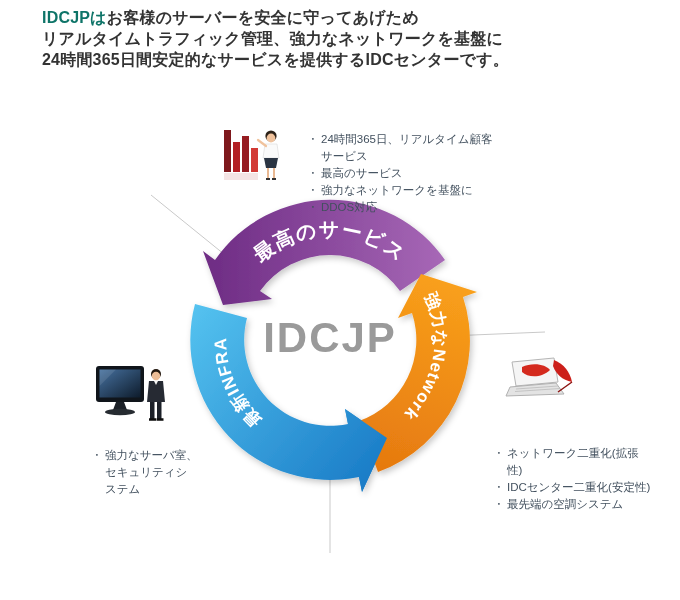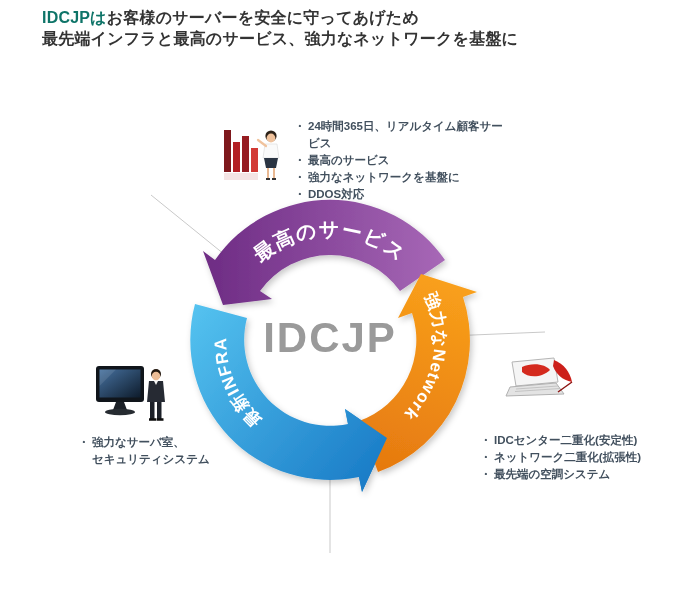--- a/index.html
+++ b/index.html
@@ -20,35 +20,36 @@
   .diagram{position:absolute;left:0;top:0;}
 
   .arc-label{fill:#ffffff;font-weight:bold;font-family:"Liberation Sans","DejaVu Sans",sans-serif;}
   .arc-label-lg{font-size:20px;letter-spacing:1.5px;}
   .arc-label-md{font-size:17px;letter-spacing:1px;}
   .center-shadow{fill:#ffffff;font-size:42px;font-weight:bold;letter-spacing:2px;}
   .center-main{fill:#9a9a9a;font-size:42px;font-weight:bold;letter-spacing:2px;}
 
   
   .feature-list{position:absolute;font-size:11.5px;color:#42505e;}
-  .feature-list ul{list-style:none;margin:4px;padding:0;font-weight:bold;}
+  .feature-list ul{list-style:none;margin:17px;padding:0;}
   .feature-list li{position:relative;padding-left:12px;line-height:17px;white-space:pre-line;}
   .feature-list li::before{content:"・";position:absolute;left:-2px;top:0;}
   .list-service{left:292px;top:114px;width:220px;}
   .list-infra{left:76px;top:430px;width:140px;}
   .list-network{left:478px;top:428px;width:190px;}
 </style>
 </head>
 <body>
 
 <div class="stage">
 
   <div class="headline">
     <p><span class="brand">IDCJPは</span><span>お客様のサーバーを安全に守ってあげため</span></p>
-    <p>最先端インフラと最高のサービス、強力なネットワークを基盤に</p>
+    <p>リアルタイムトラフィック管理、強力なネットワークを基盤に</p>
+    <p>24時間365日間安定的なサービスを提供するIDCセンターです。</p>
   </div>
 
   <svg class="diagram" width="680" height="600" viewBox="0 0 680 600">
     <defs>
       <linearGradient id="gradPurple" gradientUnits="userSpaceOnUse" x1="460" y1="300" x2="212" y2="300">
         <stop offset="0" stop-color="#ab6cba"></stop>
         <stop offset="1" stop-color="#6f2d85"></stop>
       </linearGradient>
       <linearGradient id="gradOrange" gradientUnits="userSpaceOnUse" x1="392" y1="470" x2="462" y2="285">
         <stop offset="0" stop-color="#e67a10"></stop>
@@ -159,19 +160,19 @@
 
   <div class="feature-list list-infra">
     <ul>
       <li>強力なサーバ室、
 セキュリティシステム</li>
     </ul>
   </div>
 
   <div class="feature-list list-network">
     <ul>
+      <li>ネットワーク二重化(拡張性)</li>
       <li>IDCセンター二重化(安定性)</li>
-      <li>ネットワーク二重化(拡張性)</li>
       <li>最先端の空調システム</li>
     </ul>
   </div>
 
 </div>
 
 </body></html>

